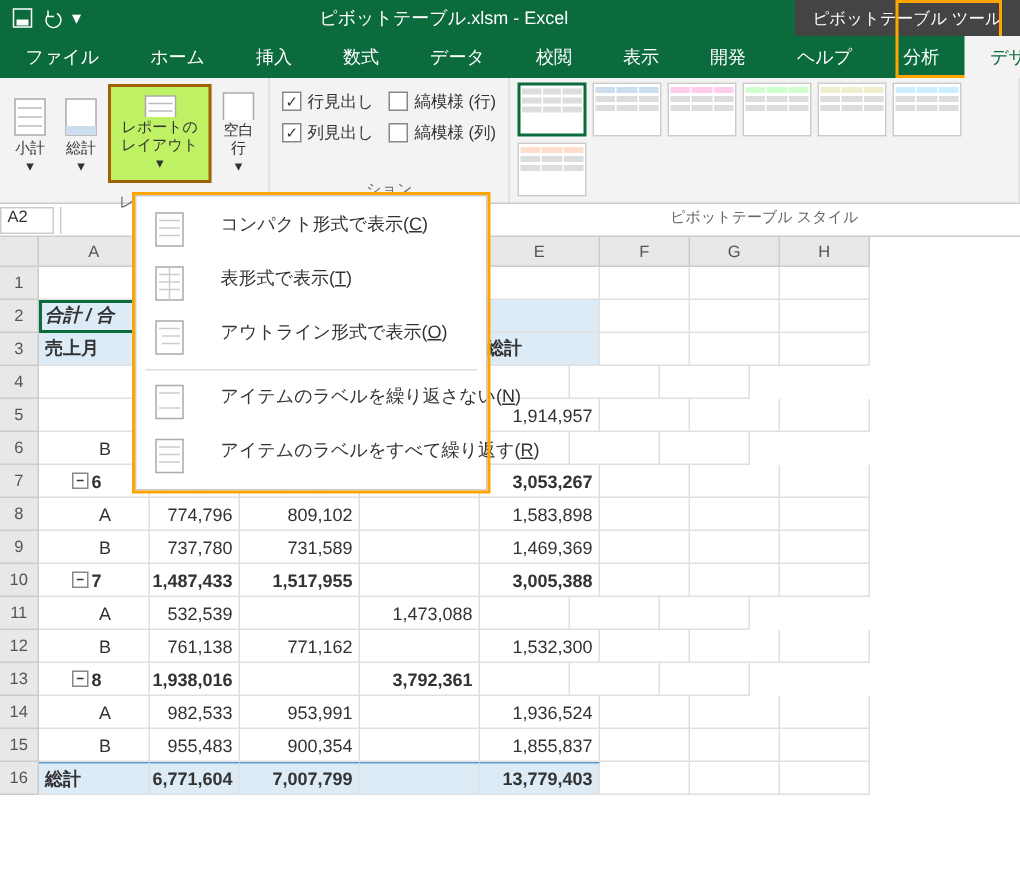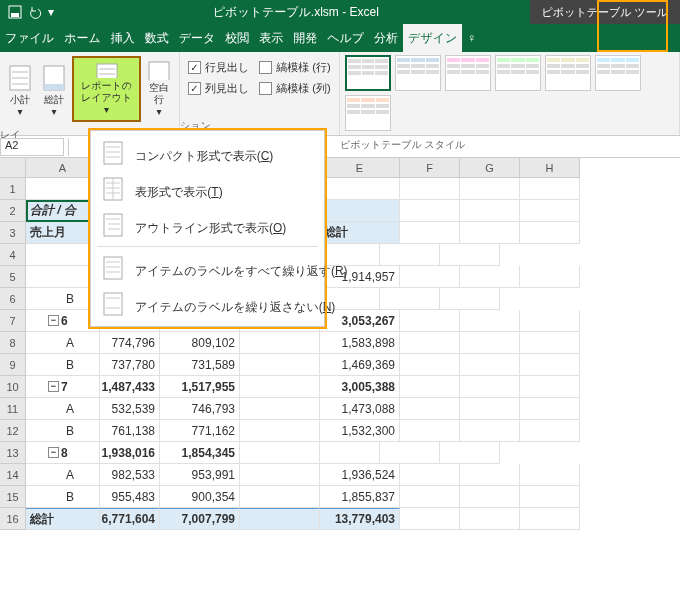--- a/index.html
+++ b/index.html
@@ -5,49 +5,49 @@
   * { box-sizing: border-box; margin: 0; padding: 0; font-family: "Meiryo", "MS PGothic", sans-serif; }
   body { width: 680px; height: 591px; background: #fff; overflow: hidden; font-size: 12px; color: #333; }
 
   .titlebar { height: 24px; background: #0c6b3d; display: flex; align-items: center; color: #fff; }
   .qat { display: flex; gap: 6px; padding: 0 8px; align-items: center; }
   .qat svg { display: block; }
   .title-center { flex: 1; text-align: center; font-size: 12px; white-space: nowrap; }
   .contextual { background: #444; height: 24px; padding: 0 12px; display: flex; align-items: center; font-size: 11px; white-space: nowrap; }
 
   .menubar { height: 28px; background: #0c6b3d; display: flex; align-items: stretch; color: #fff; position: relative; }
-  .menu-item { display: flex; align-items: center; padding: 0 5px; font-size: 12px; white-space: nowrap; cursor: pointer; }
+  .menu-item { display: flex; align-items: center; padding: 0 17px; font-size: 12px; white-space: nowrap; cursor: pointer; }
   .menu-item.active { background: #f3f3f3; color: #0c6b3d; position: relative; z-index: 5; }
   .highlight-design { position: absolute; top: -24px; height: 52px; border: 2px solid orange; pointer-events: none; }
 
   .ribbon { height: 84px; background: #f3f3f3; display: flex; border-bottom: 1px solid #ccc; }
   .ribbon-group { border-right: 1px solid #ddd; display: flex; flex-direction: column; }
-  .ribbon-group-label { font-size: 10px; color: #666; text-align: left; padding: 2px 0; }
+  .ribbon-group-label { font-size: 10px; color: #666; text-align: center; padding: 2px 0; }
   .ribbon-body { flex: 1; display: flex; align-items: center; padding: 4px; gap: 2px; }
 
   .large-btn { display: flex; flex-direction: column; align-items: center; justify-content: flex-end; padding: 4px 4px; font-size: 10px; text-align: center; line-height: 1.2; height: 66px; }
   .large-btn svg { margin-bottom: 2px; }
   .large-btn.highlighted { border: 2px solid #a16207; background: #bef264; }
 
   .checkbox-row { display: flex; align-items: center; gap: 4px; font-size: 11px; white-space: nowrap; }
   .chk { width: 13px; height: 13px; border: 1px solid #888; display: inline-flex; align-items: center; justify-content: center; font-size: 10px; background: #fff; }
 
   .style-thumb { width: 46px; height: 36px; border: 1px solid #ccc; background: #fff; display: inline-flex; flex-direction: column; padding: 1px; margin: 1px; }
   .style-thumb .r { height: 4px; margin: 1px 0; display: flex; gap: 1px; }
   .style-thumb .r span { flex: 1; background: #ddd; }
   .style-thumb.sel { border: 2px solid #0c6b3d; }
 
   .dropdown-menu { position: absolute; left: 90px; top: 130px; width: 235px; background: #fff; border: 1px solid #ccc; outline: 2px solid orange; z-index: 20; padding: 4px 0; }
-  .dd-item { display: flex; align-items: flex-end; gap: 12px; padding: 6px 12px; font-size: 12px; white-space: nowrap; cursor: pointer; }
+  .dd-item { display: flex; align-items: flex-start; gap: 24px; padding: 6px 12px; font-size: 12px; white-space: nowrap; cursor: pointer; }
   .dd-item svg { flex-shrink: 0; }
   .dd-sep { height: 1px; background: #ddd; margin: 3px 6px; }
   .underline { text-decoration: underline; }
 
   .fx-bar { height: 22px; display: flex; align-items: center; border-bottom: 1px solid #ccc; background: #fff; }
-  .name-box { width: 64px; border: 1px solid #ccc; height: 18px; padding: 0 4px; font-size: 11px; }
+  .name-box { width: 36px; border: 1px solid #ccc; height: 18px; padding: 0 4px; font-size: 11px; }
   .fx-sep { width: 1px; height: 18px; background: #ccc; margin: 0 4px; }
 
   .grid-wrap { position: relative; }
   .col-headers { display: flex; height: 20px; }
   .corner { width: 26px; background: #e8e8e8; border-right: 1px solid #ccc; border-bottom: 1px solid #ccc; }
   .col-h { background: #e8e8e8; border-right: 1px solid #ccc; border-bottom: 1px solid #ccc; display: flex; align-items: center; justify-content: center; font-size: 11px; color: #555; }
   .row { display: flex; height: 22px; }
   .row-h { width: 26px; background: #e8e8e8; border-right: 1px solid #ccc; border-bottom: 1px solid #ccc; display: flex; align-items: center; justify-content: center; font-size: 11px; color: #555; }
   .cell { border-right: 1px solid #e0e0e0; border-bottom: 1px solid #e0e0e0; padding: 0 4px; display: flex; align-items: center; font-size: 12px; }
   .num { justify-content: flex-end; }
@@ -326,32 +326,32 @@
         <line x1="5" y1="11" x2="17" y2="11" stroke="#ccc"></line>
         <line x1="5" y1="16" x2="17" y2="16" stroke="#ccc"></line>
       </svg>
     <span><span>アウトライン形式で表示(</span><span class="underline">O</span><span>)</span></span>
   </div>
   <div class="dd-sep"></div>
   <div class="dd-item">
     <svg width="20" height="24">
         <rect x="1" y="1" width="18" height="22" fill="#fff" stroke="#aaa"></rect>
         <line x1="3" y1="6" x2="17" y2="6" stroke="#ccc"></line>
+        <line x1="3" y1="16" x2="17" y2="16" stroke="#ccc"></line>
+      </svg>
+    <span><span>アイテムのラベルを繰り返さない(</span><span class="underline">N</span><span>)</span></span>
+  </div>
+  <div class="dd-item">
+    <svg width="20" height="24">
+        <rect x="1" y="1" width="18" height="22" fill="#fff" stroke="#aaa"></rect>
+        <line x1="3" y1="6" x2="17" y2="6" stroke="#ccc"></line>
         <line x1="3" y1="11" x2="17" y2="11" stroke="#ccc"></line>
         <line x1="3" y1="16" x2="17" y2="16" stroke="#ccc"></line>
       </svg>
     <span><span>アイテムのラベルをすべて繰り返す(</span><span class="underline">R</span><span>)</span></span>
-  </div>
-  <div class="dd-item">
-    <svg width="20" height="24">
-        <rect x="1" y="1" width="18" height="22" fill="#fff" stroke="#aaa"></rect>
-        <line x1="3" y1="6" x2="17" y2="6" stroke="#ccc"></line>
-        <line x1="3" y1="16" x2="17" y2="16" stroke="#ccc"></line>
-      </svg>
-    <span><span>アイテムのラベルを繰り返さない(</span><span class="underline">N</span><span>)</span></span>
   </div>
 </div>
 
 <div class="fx-bar">
   <div class="name-box">A2</div>
   <div class="fx-sep"></div>
   <div style="flex:1;padding-left:240px;">額</div>
 </div>
 
 <div class="grid-wrap">
@@ -488,21 +488,20 @@
       <div class="cell col-E num bold">3,005,388</div>
       <div class="cell col-F"></div>
       <div class="cell col-G"></div>
       <div class="cell col-H"></div>
     </div>
 
   <div class="row">
       <div class="row-h">11</div>
       <div class="cell col-A" style="padding-left:40px;">A</div>
       <div class="cell col-B num">532,539</div>
-      <div class="cell col-C num">746,793</div>
       <div class="cell col-D"></div>
       <div class="cell col-E num">1,473,088</div>
       <div class="cell col-F"></div>
       <div class="cell col-G"></div>
       <div class="cell col-H"></div>
     </div>
 
   <div class="row">
       <div class="row-h">12</div>
       <div class="cell col-A" style="padding-left:40px;">B</div>
@@ -515,22 +514,22 @@
       <div class="cell col-H"></div>
     </div>
 
   <div class="row">
       <div class="row-h">13</div>
       <div class="cell col-A bold" style="padding-left:22px;">
         <span class="expand-btn">−</span>
         <span>8</span>
       </div>
       <div class="cell col-B num bold">1,938,016</div>
-      <div class="cell col-C num bold">1,854,345</div>
-      <div class="cell col-D"></div>
+      <div class="cell col-D"></div>
+      <div class="cell col-E num bold">3,792,361</div>
       <div class="cell col-F"></div>
       <div class="cell col-G"></div>
       <div class="cell col-H"></div>
     </div>
 
   <div class="row">
       <div class="row-h">14</div>
       <div class="cell col-A" style="padding-left:40px;">A</div>
       <div class="cell col-B num">982,533</div>
       <div class="cell col-C num">953,991</div>

